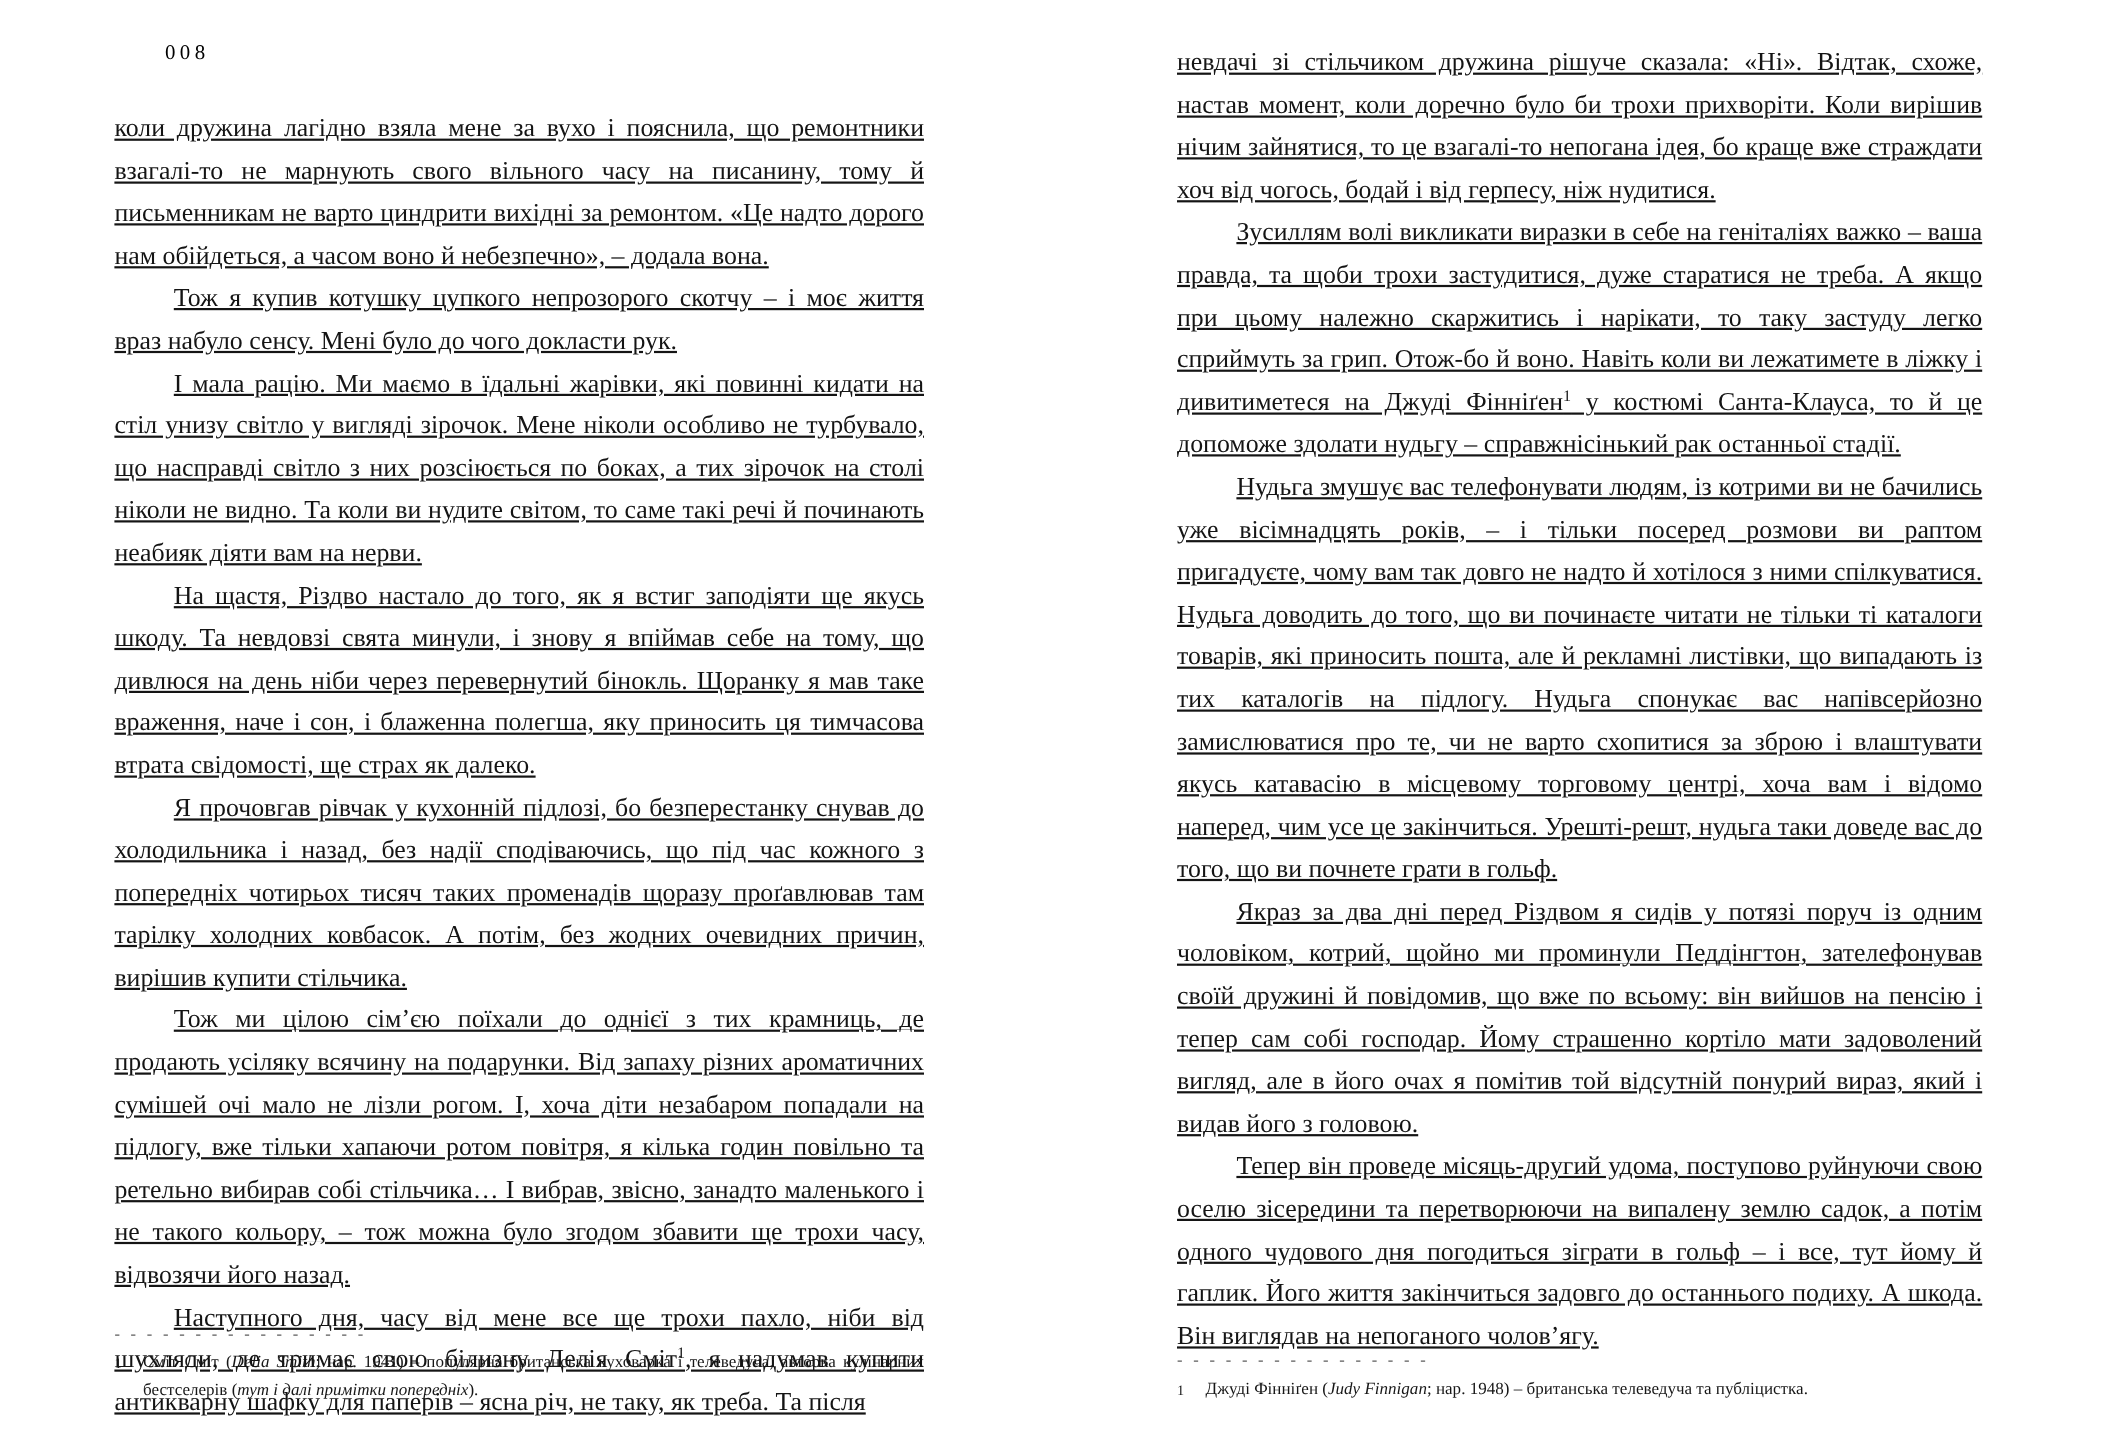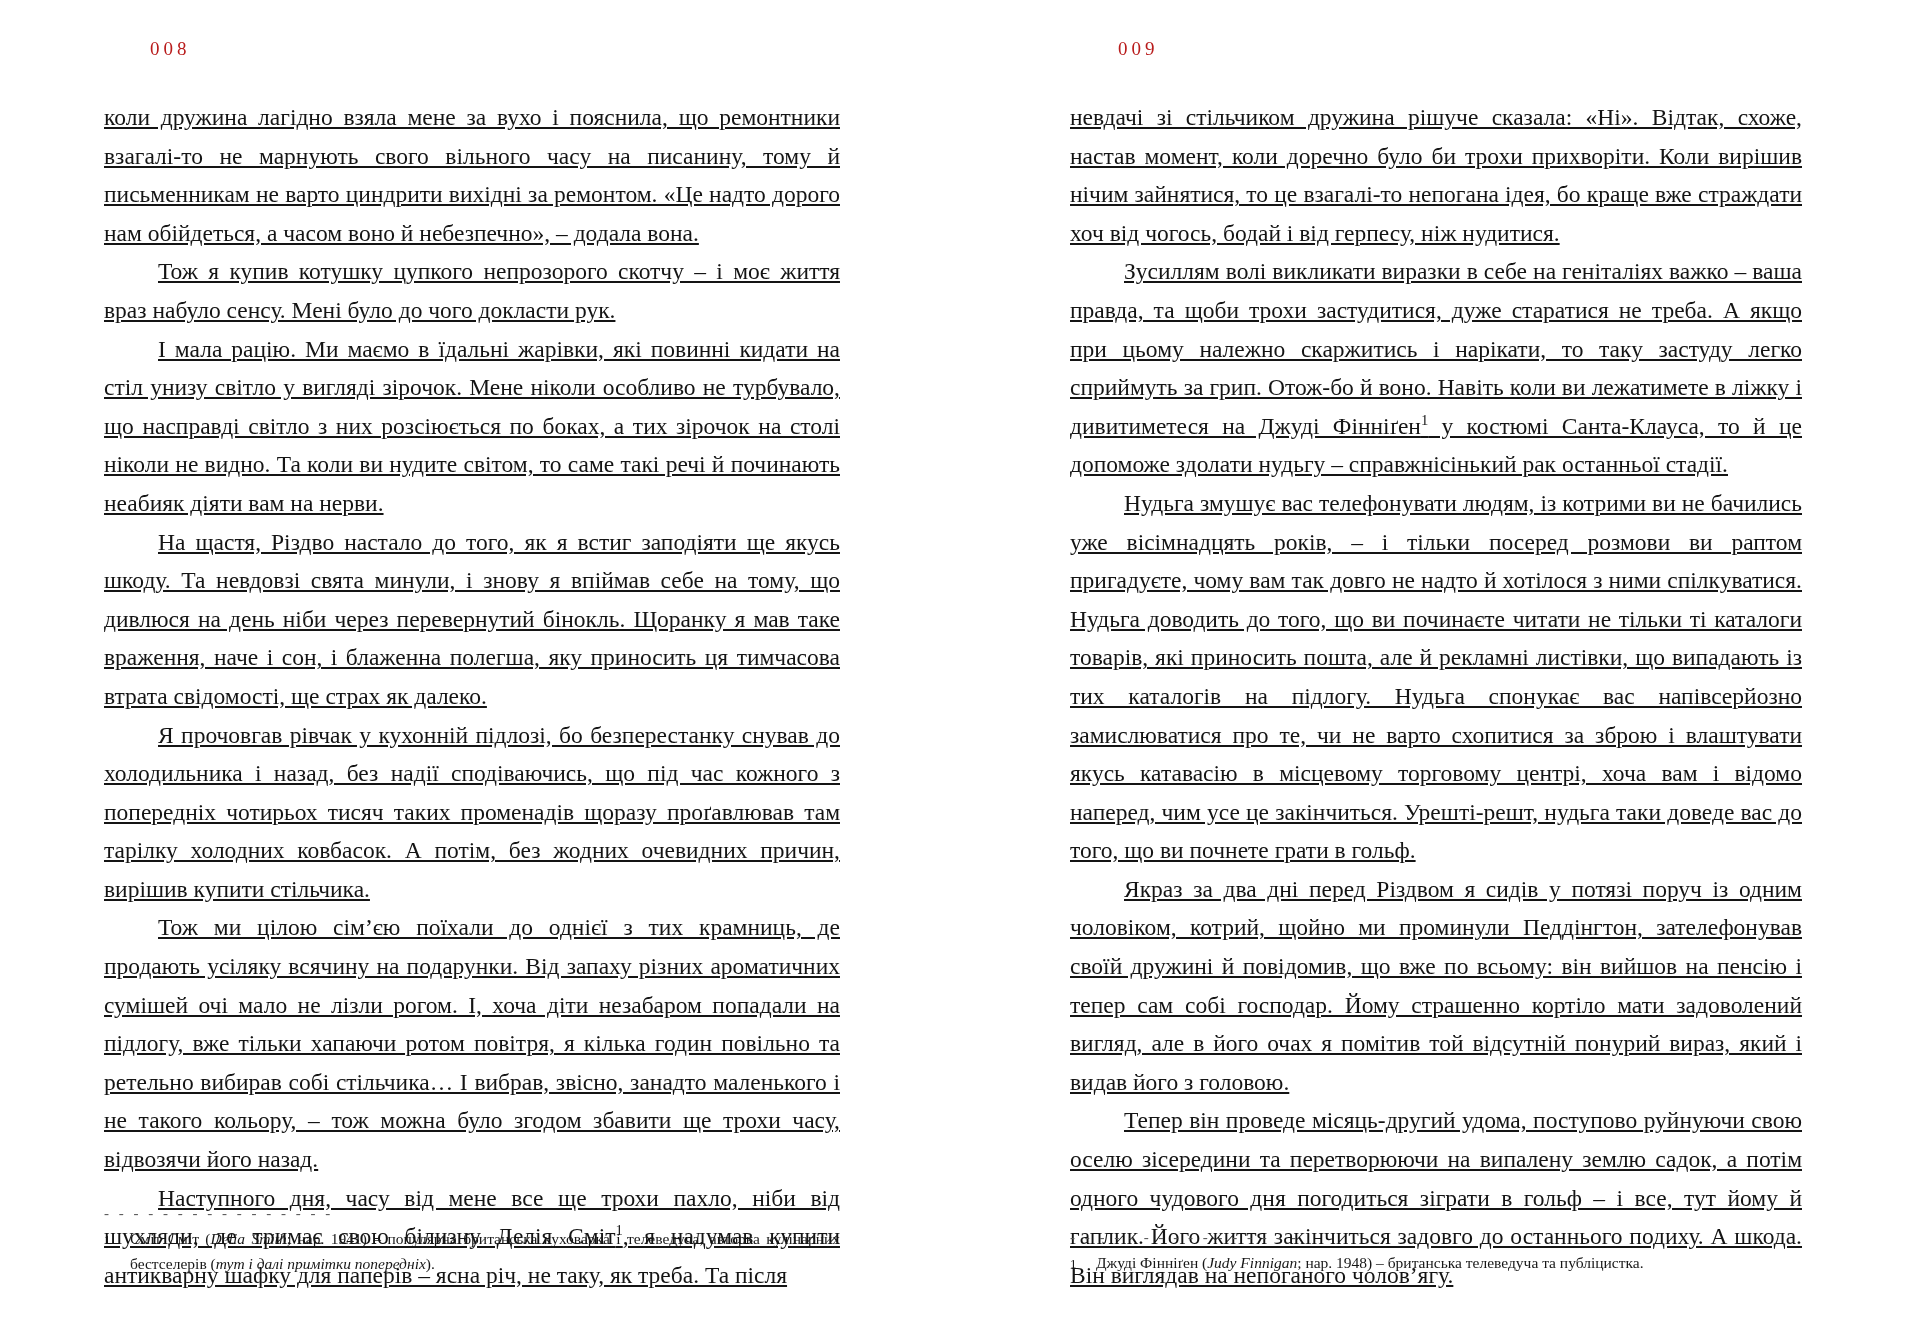--- a/index.html
+++ b/index.html
@@ -32,21 +32,21 @@
     padding-right: 120px;
   }
   .page-right {
     padding-left: 110px;
     padding-right: 118px;
   }
   .folio {
     font-family: "Liberation Serif", serif;
     font-size: 19px;
     letter-spacing: 4px;
-    color: #b91c1c;
+    color: #000000;
     margin: 0 0 38px 0;
   }
   .folio-left {
     margin-left: 46px;
   }
   .folio-right {
     margin-left: 48px;
   }
   .body-text {
     font-size: 23.5px;
@@ -132,21 +132,20 @@
     <div class="footnote-zone">
       <div class="fn-rule">- - - - - - - - - - - - - - - -</div>
       <div class="fn">
         <div class="fn-num">1</div>
         <div class="fn-body"><span>Сміт Сміт (</span><span class="it">Delia Smith</span><span>; нар. 1941) – популярна британська куховарка і телеведуча, авторка кулінарних бестселерів (</span><span class="it">тут і далі примітки попередніх</span><span>).</span></div>
       </div>
     </div>
   </div>
 
   <div class="page page-right">
-    <div class="folio folio-right">009</div>
 
     <div class="body-text">
       <p class="noindent">невдачі зі стільчиком дружина рішуче сказала: «Ні». Відтак, схоже, настав момент, коли доречно було би трохи прихворіти. Коли вирішив нічим зайнятися, то це взагалі-то непогана ідея, бо краще вже страждати хоч від чогось, бодай і від герпесу, ніж нудитися.</p>
       <p><span>Зусиллям волі викликати виразки в себе на геніталіях важко – ваша правда, та щоби трохи застудитися, дуже старатися не треба. А якщо при цьому належно скаржитись і нарікати, то таку застуду легко сприймуть за грип. Отож-бо й воно. Навіть коли ви лежатимете в ліжку і дивитиметеся на Джуді Фінніґен</span><sup>1</sup><span> у костюмі Санта-Клауса, то й це допоможе здолати нудьгу – справжнісінький рак останньої стадії.</span></p>
       <p>Нудьга змушує вас телефонувати людям, із котрими ви не бачились уже вісімнадцять років, – і тільки посеред розмови ви раптом пригадуєте, чому вам так довго не надто й хотілося з ними спілкуватися. Нудьга доводить до того, що ви починаєте читати не тільки ті каталоги товарів, які приносить пошта, але й рекламні листівки, що випадають із тих каталогів на підлогу. Нудьга спонукає вас напівсерйозно замислюватися про те, чи не варто схопитися за зброю і влаштувати якусь катавасію в місцевому торговому центрі, хоча вам і відомо наперед, чим усе це закінчиться. Урешті-решт, нудьга таки доведе вас до того, що ви почнете грати в гольф.</p>
       <p>Якраз за два дні перед Різдвом я сидів у потязі поруч із одним чоловіком, котрий, щойно ми проминули Педдінгтон, зателефонував своїй дружині й повідомив, що вже по всьому: він вийшов на пенсію і тепер сам собі господар. Йому страшенно кортіло мати задоволений вигляд, але в його очах я помітив той відсутній понурий вираз, який і видав його з головою.</p>
       <p>Тепер він проведе місяць-другий удома, поступово руйнуючи свою оселю зісередини та перетворюючи на випалену землю садок, а потім одного чудового дня погодиться зіграти в гольф – і все, тут йому й гаплик. Його життя закінчиться задовго до останнього подиху. А шкода. Він виглядав на непоганого чолов’ягу.</p>
     </div>
 
     <div class="footnote-zone">

